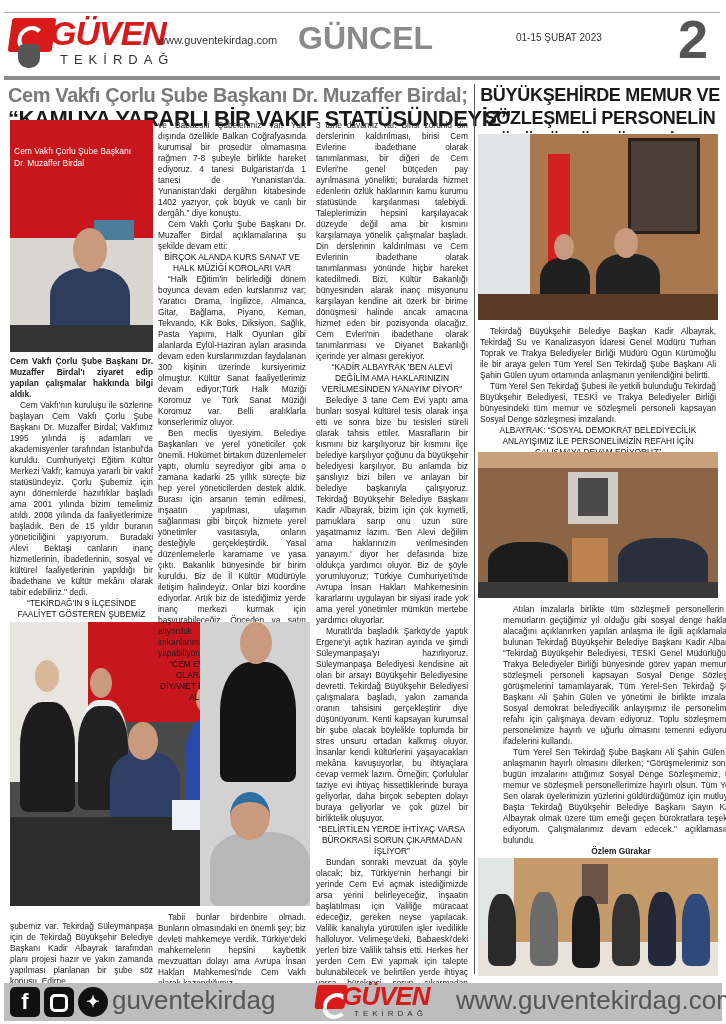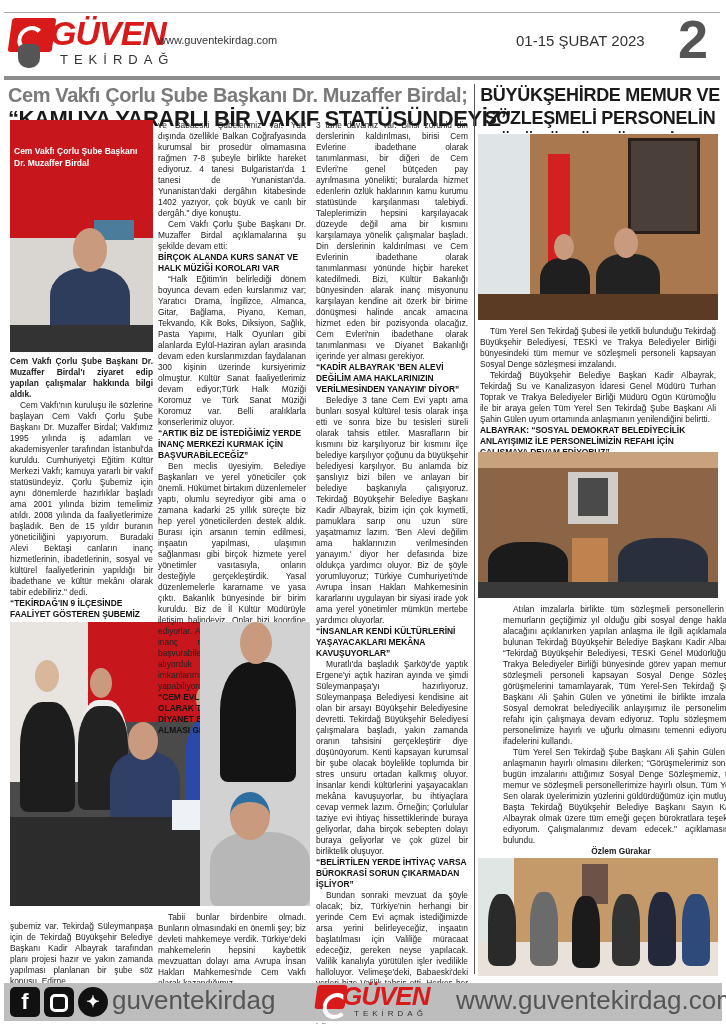--- a/index.html
+++ b/index.html
@@ -7,31 +7,31 @@
   body{font-family:"Liberation Sans",sans-serif;color:#222;position:relative}
   .masthead{position:absolute;left:8px;top:14px;width:710px;height:58px}
   .logo{position:absolute;left:2px;top:0;width:150px;height:58px}
   .logo-flag{position:absolute;left:0;top:4px;width:44px;height:34px;background:#d91a1a;transform:skew(-8deg);border-radius:3px}
   .logo-flag:after{content:"";position:absolute;left:8px;top:8px;width:18px;height:18px;border-radius:50%;border:4px solid #fff;border-right-color:transparent}
   .logo-face{position:absolute;left:8px;top:30px;width:22px;height:24px;background:#555;border-radius:6px 6px 10px 10px}
   .logo-word{position:absolute;left:40px;top:0;font-family:"Liberation Sans",sans-serif;font-weight:bold;font-size:34px;color:#d91a1a;letter-spacing:-1px;font-style:italic}
   .logo-sub{position:absolute;left:50px;top:38px;font-size:13px;letter-spacing:6px;color:#333}
   .site{position:absolute;left:150px;top:20px;font-size:11px;color:#333}
   .section{position:absolute;left:290px;top:6px;font-size:32px;font-weight:bold;color:#8a8a8a;letter-spacing:0px}
-  .date{position:absolute;left:508px;top:18px;font-size:15px;color:#333}
+  .date{position:absolute;left:508px;top:18px;font-size:10px;color:#333}
   .pageno{position:absolute;left:670px;top:-6px;font-size:54px;font-weight:bold;color:#555}
   .rule-top{position:absolute;left:4px;top:12px;width:716px;height:1px;background:#aaa}
   .rule-mast{position:absolute;left:4px;top:76px;width:716px;height:4px;background:#8c8c8c}
   .left-title1{position:absolute;left:8px;top:84px;width:460px;font-size:20px;font-weight:bold;color:#7a7a7a;white-space:nowrap;letter-spacing:-0.4px}
   .left-title2{position:absolute;left:8px;top:106px;width:460px;font-size:22px;font-weight:bold;color:#1a1a1a;white-space:nowrap;letter-spacing:-0.4px}
   .vsep{position:absolute;left:474px;top:84px;width:1px;height:890px;background:#555}
   .right-title{position:absolute;left:478px;top:84px;width:244px;text-align:center;font-size:18px;font-weight:bold;line-height:23px;color:#1a1a1a;letter-spacing:-0.3px}
   .col{position:absolute;font-size:8.4px;line-height:11px;text-align:justify;color:#222}
   .col p{text-indent:10px}
-  .col .sub{font-weight:bold;text-align:left;text-indent:0;color:#111}
+  .col .sub{font-weight:normal;text-align:center;text-indent:0;color:#111}
   .col .cap{font-weight:bold;text-indent:0}
   .col .sig{font-weight:bold;text-align:center;text-indent:0}
   .photo{position:absolute;overflow:hidden}
   .photo .red{position:absolute;background:#c8161d}
   .photo .person{position:absolute;border-radius:40% 40% 8px 8px}
   .photo .head{position:absolute;border-radius:50%;background:#c99a7e}
   .footer{position:absolute;left:4px;top:983px;width:718px;height:38px;background:#bdbdbd}
   .soc{position:absolute;top:4px;width:30px;height:30px;background:#111;color:#fff;font-weight:bold;font-size:22px;text-align:center;line-height:30px}
   .foot-handle{position:absolute;left:108px;top:2px;font-size:26px;color:#555}
   .foot-logo{position:absolute;left:310px;top:0;width:120px;height:38px}
@@ -43,31 +43,32 @@
 <div class="rule-top"></div>
 
 <header class="masthead">
   <div class="logo">
     <div class="logo-flag"></div>
     <div class="logo-face"></div>
     <div class="logo-word">GÜVEN</div>
     <div class="logo-sub">TEKİRDAĞ</div>
   </div>
   <div class="site">www.guventekirdag.com</div>
+  <div class="section">GÜNCEL</div>
   <div class="date">01-15 ŞUBAT 2023</div>
   <div class="pageno">2</div>
 </header>
 <div class="rule-mast"></div>
 
 <h2 class="left-title1">Cem Vakfı Çorlu Şube Başkanı Dr. Muzaffer Birdal;</h2>
 <h1 class="left-title2">“KAMUYA YARARLI BİR  VAKIF STATÜSÜNDEYİZ”</h1>
 
 <div class="photo" style="left:10px;top:120px;width:143px;height:232px;background:#d9d6d2">
   <div class="red" style="left:0;top:0;width:143px;height:118px"></div>
-  <div style="position:absolute;left:4px;top:25px;color:#fff;font-weight:bold;font-size:8.5px;line-height:12px">
+  <div style="position:absolute;left:4px;top:25px;color:#fff;font-weight:normal;font-size:8.5px;line-height:12px">
     <div>Cem Vakfı Çorlu Şube Başkanı</div>
     <div>Dr. Muzaffer Birdal</div>
   </div>
   <div style="position:absolute;left:84px;top:100px;width:40px;height:20px;background:#4b7c9a"></div>
   <div class="person" style="left:40px;top:148px;width:80px;height:70px;background:#2e3d5c"></div>
   <div class="head" style="left:63px;top:108px;width:34px;height:44px"></div>
   <div style="position:absolute;left:0;top:205px;width:143px;height:27px;background:#333"></div>
 </div>
 
 <div class="col" style="left:10px;top:356px;width:143px">
@@ -97,41 +98,39 @@
 <div class="col" style="left:10px;top:921px;width:143px">
   <p style="text-indent:0">şubemiz var. Tekirdağ Süleymanpaşa için de Tekirdağ Büyükşehir Belediye Başkanı Kadir Albayrak tarafından planı projesi hazır ve yakın zamanda yapılması planlanan bir şube söz konusu. Edirne</p>
 </div>
 
 <div class="col" style="left:158px;top:120px;width:148px">
   <div id="col2">
       <p style="text-indent: 0px;">ve Babaeski Şubelerimiz var. Yurt dışında özellikle Balkan Coğrafyasında kurumsal bir prosedür olmamasına rağmen 7-8 şubeyle birlikte hareket ediyoruz. 4 tanesi Bulgaristan'da 1 tanesi de Yunanistan'da. Yunanistan'daki dergâhın kitabesinde 1402 yazıyor, çok büyük ve canlı bir dergâh." diye konuştu.</p>
       <p>Cem Vakfı Çorlu Şube Başkanı Dr. Muzaffer Birdal açıklamalarına şu şekilde devam etti:</p>
       <p class="sub">BİRÇOK ALANDA KURS SANAT VE HALK MÜZİĞİ KOROLARI VAR</p>
       <p>“Halk Eğitim'in belirlediği dönem boyunca devam eden kurslarımız var; Yaratıcı Drama, İngilizce, Almanca, Gitar, Bağlama, Piyano, Keman, Tekvando, Kik Boks, Diksiyon, Sağlık, Pasta Yapımı, Halk Oyunları gibi alanlarda Eylül-Haziran ayları arasında devam eden kurslarımızdan faydalanan 300 kişinin üzerinde kursiyerimiz olmuştur. Kültür Sanat faaliyetlerimiz devam ediyor;Türk Halk Müziği Koromuz ve Türk Sanat Müziği Koromuz var. Belli aralıklarla konserlerimiz oluyor.</p>
-      <p class="sub">“ARTIK BİZ DE İSTEDİĞİMİZ YERDE İNANÇ MERKEZİ KURMAK İÇİN BAŞVURABİLECEĞİZ”</p>
       <p>Ben meclis üyesiyim. Belediye Başkanları ve yerel yöneticiler çok önemli. Hükümet birtakım düzenlemeler yaptı, olumlu seyrediyor gibi ama o zamana kadarki 25 yıllık süreçte biz hep yerel yöneticilerden destek aldık. Burası için arsanın temin edilmesi, inşaatın yapılması, ulaşımın sağlanması gibi birçok hizmete yerel yönetimler vasıtasıyla, onların desteğiyle gerçekleştirdik. Yasal düzenlemelerle kararname ve yasa çıktı. Bakanlık bünyesinde bir birim kuruldu. Biz de İl Kültür Müdürüyle iletişim halindeyiz. Onlar bizi koordine ediyorlar. Artık biz de istediğimiz yerde inanç merkezi kurmak için başvurabileceğiz. Önceden ya satın alıyorduk ya kiralıyorduk, kendi imkanlarımızla bir şeyler yapabiliyorduk.</p>
       <p class="sub">“CEM EVLERİ'NİN İBADETHANE OLARAK TANIMLANMASI VE DİYANET BAKANLIĞI İÇERİNDE YER ALMASI GEREKİYOR”</p>
     </div>
 </div>
 <div class="photo" style="left:200px;top:622px;width:110px;height:284px;background:#d2d2d2">
   <div class="person" style="left:20px;top:40px;width:76px;height:120px;background:#141414"></div>
   <div class="head" style="left:40px;top:0;width:32px;height:42px"></div>
   <div class="person" style="left:10px;top:210px;width:100px;height:74px;background:#b7b7b7"></div>
   <div class="head" style="left:30px;top:170px;width:40px;height:48px;border-top:10px solid #2f6ea0"></div>
 </div>
 <div class="col" style="left:158px;top:912px;width:148px">
   <p>Tabii bunlar birdenbire olmadı. Bunların olmasındaki en önemli şey; biz devleti mahkemeye verdik. Türkiye'deki mahkemelerin hepsini kaybettik mevzuattan dolayı ama Avrupa İnsan Hakları Mahkemesi'nde Cem Vakfı olarak kazandığımız</p>
 </div>
 
 <div class="col" style="left:316px;top:120px;width:152px">
   <div id="col3">
       <p style="text-indent: 0px;">3 tane davamız var. Birisi zorunlu din derslerinin kaldırılması, birisi Cem Evlerine ibadethane olarak tanımlanması, bir diğeri de Cem Evleri'ne genel bütçeden pay ayrılmasına yönelikti; buralarda hizmet edenlerin özlük haklarının kamu kurumu statüsünde karşılanması talebiydi. Taleplerimizin hepsini karşılayacak düzeyde değil ama bir kısmını karşılamaya yönelik çalışmalar başladı. Din derslerinin kaldırılması ve Cem Evlerinin ibadethane olarak tanımlanması yönünde hiçbir hareket katedilmedi. Bizi, Kültür Bakanlığı bünyesinden alarak inanç misyonunu karşılayan kendine ait özerk bir birime dönüşmesi halinde ancak amacına hizmet eden bir pozisyonda olacağız. Cem Evleri'nin ibadethane olarak tanımlanması ve Diyanet Bakanlığı içerinde yer alması gerekiyor.</p>
       <p class="sub">“KADİR ALBAYRAK 'BEN ALEVİ DEĞİLİM AMA HAKLARINIZIN VERİLMESİNDEN YANAYIM' DİYOR”</p>
       <p>Belediye 3 tane Cem Evi yaptı ama bunları sosyal kültürel tesis olarak inşa etti ve sonra bize bu tesisleri süreli olarak tahsis ettiler. Masrafların bir kısmını biz karşılıyoruz bir kısmını ilçe belediye karşılıyor çoğunu da büyükşehir belediyesi karşılıyor. Bu anlamda biz şanslıyız bizi bilen ve anlayan bir belediye başkanıyla çalışıyoruz. Tekirdağ Büyükşehir Belediye Başkanı Kadir Albayrak, bizim için çok kıymetli, pamuklara sarıp onu uzun süre yaşatmamız lazım. 'Ben Alevi değilim ama haklarınızın verilmesinden yanayım.' diyor her defasında bize oldukça yardımcı oluyor. Biz de şöyle yorumluyoruz; Türkiye Cumhuriyeti'nde Avrupa İnsan Hakları Mahkemesinin kararlarını uygulayan bir siyasi irade yok ama yerel yönetimler mümkün mertebe yardımcı oluyorlar.</p>
-      <p class="sub">“İNSANLAR KENDİ KÜLTÜRLERİNİ YAŞAYACAKLARI MEKÂNA KAVUŞUYORLAR”</p>
       <p>Muratlı'da başladık Şarköy'de yaptık Ergene'yi açtık haziran ayında ve şimdi Süleymanpaşa'yı hazırlıyoruz. Süleymanpaşa Belediyesi kendisine ait olan bir arsayı Büyükşehir Belediyesine devretti. Tekirdağ Büyükşehir Belediyesi çalışmalara başladı, yakın zamanda oranın tahsisini gerçekleştirir diye düşünüyorum. Kenti kapsayan kurumsal bir şube olacak böylelikle toplumda bir stres unsuru ortadan kalkmış oluyor. İnsanlar kendi kültürlerini yaşayacakları mekâna kavuşuyorlar, bu ihtiyaçlara cevap vermek lazım. Örneğin; Çorlulular taziye evi ihtiyaç hissettiklerinde buraya geliyorlar, daha birçok sebepten dolayı buraya geliyorlar ve çok güzel bir birliktelik oluşuyor.</p>
       <p class="sub">“BELİRTİLEN YERDE İHTİYAÇ VARSA BÜROKRASİ SORUN ÇIKARMADAN İŞLİYOR”</p>
       <p>Bundan sonraki mevzuat da şöyle olacak; biz, Türkiye'nin herhangi bir yerinde Cem Evi açmak istediğimizde arsa yerini belirleyeceğiz, inşaatın başlatılması için Valiliğe müracaat edeceğiz, gereken neyse yapılacak. Valilik kanalıyla yürütülen işler ivedilikle halloluyor. Velimeşe'deki, Babaeski'deki yerleri bize Valilik tahsis etti. Herkes her yerden Cem Evi yapmak için talepte bulunabilecek ve belirtilen yerde ihtiyaç varsa bürokrasi sorun çıkarmadan işliyor."</p>
     </div>
 </div>
 
 <div class="vsep"></div>
 
 <h1 class="right-title">BÜYÜKŞEHİRDE MEMUR VE SÖZLEŞMELİ PERSONELİN YÜZÜNÜ GÜLDÜREN İMZA</h1>
 
@@ -141,22 +140,22 @@
   <div style="position:absolute;left:150px;top:4px;width:72px;height:96px;background:#4b3f39;border:3px solid #2a1f18"></div>
   <div class="person" style="left:62px;top:124px;width:50px;height:52px;background:#1f1f1f"></div>
   <div class="head" style="left:76px;top:100px;width:20px;height:26px"></div>
   <div class="person" style="left:118px;top:120px;width:64px;height:56px;background:#222"></div>
   <div class="head" style="left:136px;top:94px;width:24px;height:30px"></div>
   <div style="position:absolute;left:0;top:160px;width:240px;height:26px;background:#5b3b24"></div>
 </div>
 
 <div class="col" style="left:480px;top:326px;width:236px">
   <div id="rb1">
+      <p>Tekirdağ Büyükşehir Belediye Başkan Kadir Albayrak, Tekirdağ Su ve Kanalizasyon İdaresi Genel Müdürü Turhan Toprak ve Trakya Belediyeler Birliği Müdürü Ogün Kürümoğlu ile bir araya gelen Tüm Yerel Sen Tekirdağ Şube Başkanı Ali Şahin Gülen uyum ortamında anlaşmanın yenilendiğini belirtti.</p>
       <p>Tüm Yerel Sen Tekirdağ Şubesi ile yetkili bulunduğu Tekirdağ Büyükşehir Belediyesi, TESKİ ve Trakya Belediyeler Birliği bünyesindeki tüm memur ve sözleşmeli personeli kapsayan Sosyal Denge sözleşmesi imzalandı.</p>
-      <p>Tekirdağ Büyükşehir Belediye Başkan Kadir Albayrak, Tekirdağ Su ve Kanalizasyon İdaresi Genel Müdürü Turhan Toprak ve Trakya Belediyeler Birliği Müdürü Ogün Kürümoğlu ile bir araya gelen Tüm Yerel Sen Tekirdağ Şube Başkanı Ali Şahin Gülen uyum ortamında anlaşmanın yenilendiğini belirtti.</p>
       <p class="sub">ALBAYRAK: “SOSYAL DEMOKRAT BELEDİYECİLİK ANLAYIŞIMIZ İLE PERSONELİMİZİN REFAHI İÇİN ÇALIŞMAYA DEVAM EDİYORUZ”</p>
     </div>
 </div>
 
 <div class="photo" style="left:478px;top:452px;width:240px;height:146px;background:#8c6446">
   <div style="position:absolute;left:0;top:0;width:240px;height:16px;background:#c8a27d"></div>
   <div style="position:absolute;left:90px;top:20px;width:50px;height:52px;background:#d0cdc8"></div>
   <div style="position:absolute;left:100px;top:26px;width:30px;height:38px;background:#4a4a4a"></div>
   <div style="position:absolute;left:94px;top:86px;width:36px;height:60px;background:#c0834f"></div>
   <div class="person" style="left:10px;top:90px;width:80px;height:50px;background:#1b1b1b"></div>

